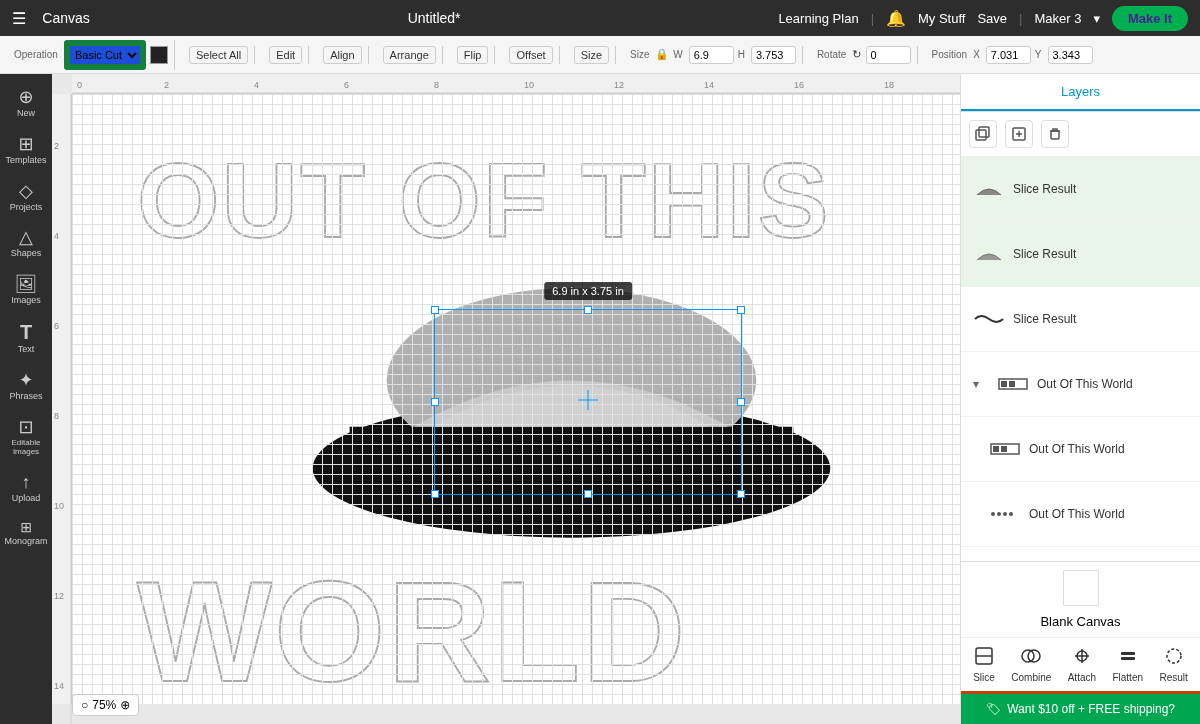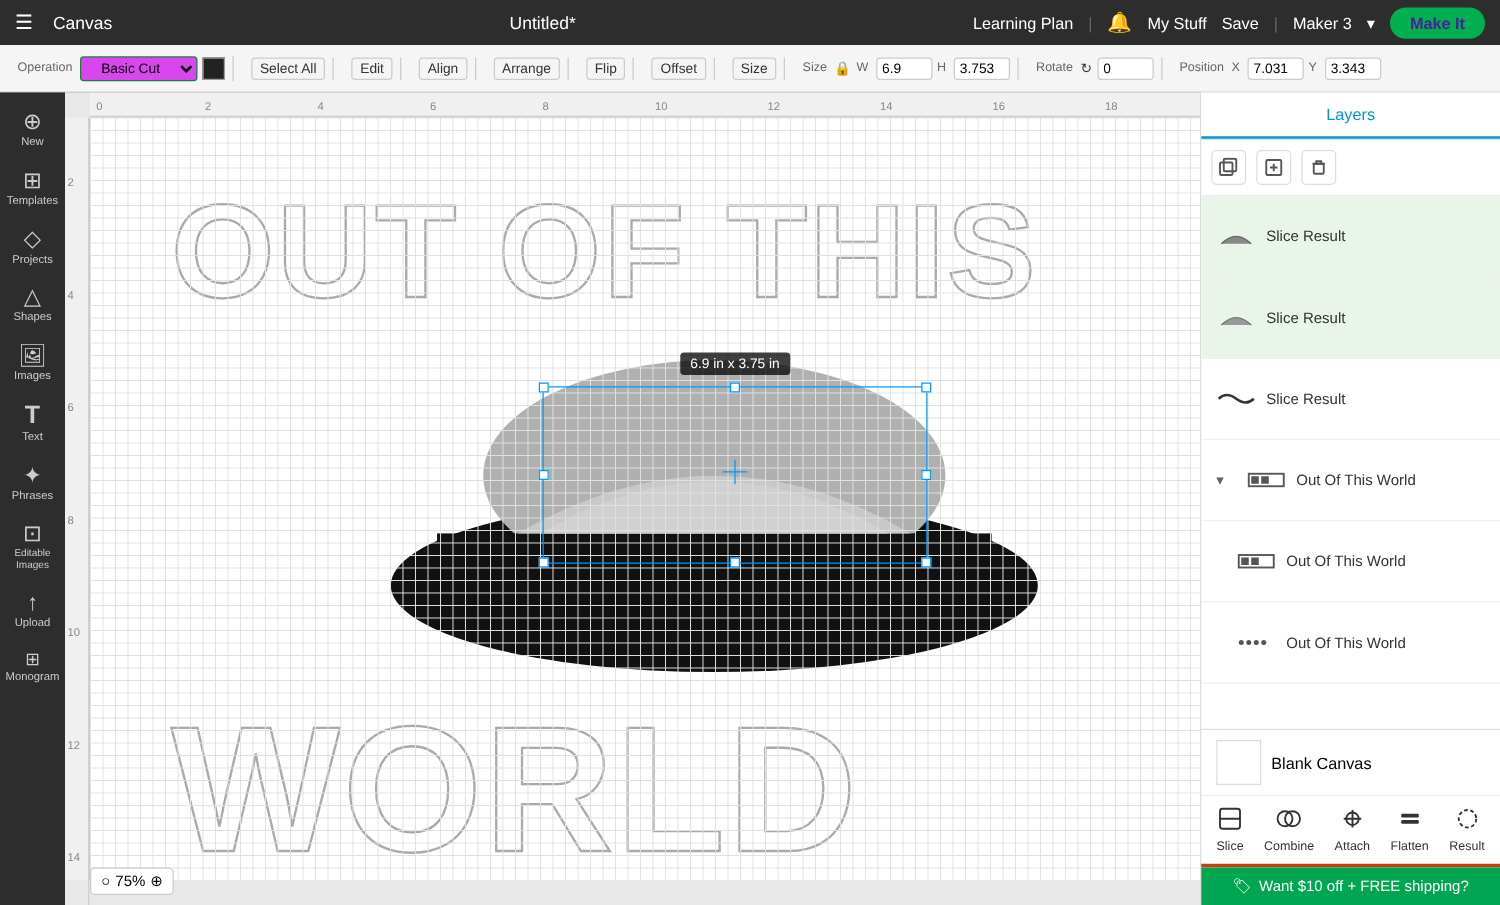--- a/index.html
+++ b/index.html
@@ -23,22 +23,22 @@
 
     
     #toolbar {
       display: flex; align-items: center; height: 38px; background: #f5f5f5;
       border-bottom: 1px solid #ddd; padding: 0 8px; gap: 8px; font-size: 11px; color: #333;
     }
     .toolbar-group { display: flex; align-items: center; gap: 4px; padding: 0 6px; border-right: 1px solid #ccc; }
     .toolbar-group:last-child { border-right: none; }
     .toolbar-label { font-size: 10px; color: #666; margin-right: 2px; }
     .toolbar-select {
-      border: 1px solid #15803d; border-radius: 3px; padding: 2px 12px;
-      font-size: 11px; background: #d946ef; cursor: pointer;
+      border: 6px solid #15803d; border-radius: 3px; padding: 2px 1px;
+      font-size: 11px; background: #1d4ed8; cursor: pointer;
     }
     .toolbar-btn {
       background: none; border: 1px solid #ccc; border-radius: 3px;
       padding: 2px 6px; font-size: 11px; cursor: pointer; color: #333;
     }
     .toolbar-input {
       width: 45px; border: 1px solid #ccc; border-radius: 3px;
       padding: 2px 4px; font-size: 11px;
     }
     .toolbar-color-box {
@@ -148,20 +148,21 @@
     .layer-icon { width: 32px; height: 20px; flex-shrink: 0; }
     .layer-text { font-size: 12px; color: #333; }
     .layer-indent { padding-left: 28px; }
     .layer-expand { width: 16px; font-size: 12px; color: #666; }
 
     
     #right-bottom { border-top: 1px solid #ddd; }
     .blank-canvas-row {
       display: flex; align-items: center; gap: 8px; padding: 8px 12px;
       border-bottom: 1px solid #eee;
+      flex-direction: column;
     }
     .blank-canvas-preview {
       width: 36px; height: 36px; border: 1px solid #ddd; background: #fff;
     }
     .bottom-tools {
       display: flex; align-items: center; justify-content: space-around;
       padding: 8px 4px; border-bottom: 3px solid #c2410c;
     }
     .bottom-tool {
       display: flex; flex-direction: column; align-items: center;
@@ -337,21 +338,21 @@
 
         <rect x="280" y="360" width="480" height="60" fill="#111"></rect>
 
         <path d="M 350 360 Q 520 260 690 360" fill="#c8c8c8" stroke="none"></path>
         <path d="M 370 360 Q 520 270 670 360" fill="#d0d0d0" stroke="none"></path>
 
         <text x="50" y="635" font-family="Arial Black, sans-serif" font-size="155" font-weight="900" fill="none" stroke="#aaa" stroke-width="2" letter-spacing="2" style="text-transform:uppercase;">WORLD</text>
       </svg>
 
       
-      <div class="selection-box" style="left:362px;top:215px;width:308px;height:142px;">
+      <div class="selection-box" style="left:362px;top:215px;width:308px;height:186px;">
 
         <div style="position:absolute;top:50%;left:50%;transform:translate(-50%,-50%);">
           <svg width="20" height="20">
               <line x1="10" y1="0" x2="10" y2="20" stroke="#0099ff" stroke-width="1"></line>
               <line x1="0" y1="10" x2="20" y2="10" stroke="#0099ff" stroke-width="1"></line>
             </svg>
         </div>
 
         <div class="selection-handle" style="top:-4px;left:-4px;"></div>
         <div class="selection-handle" style="top:-4px;right:-4px;"></div>

